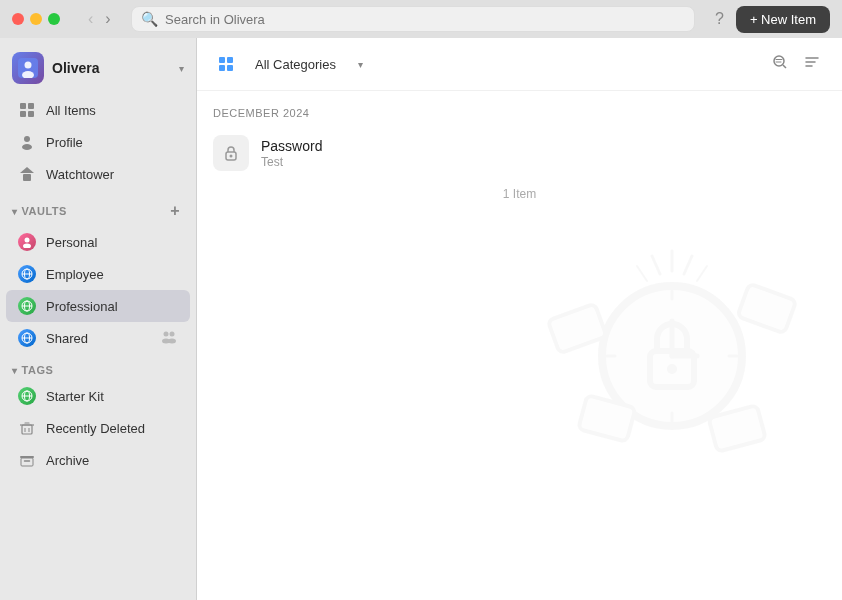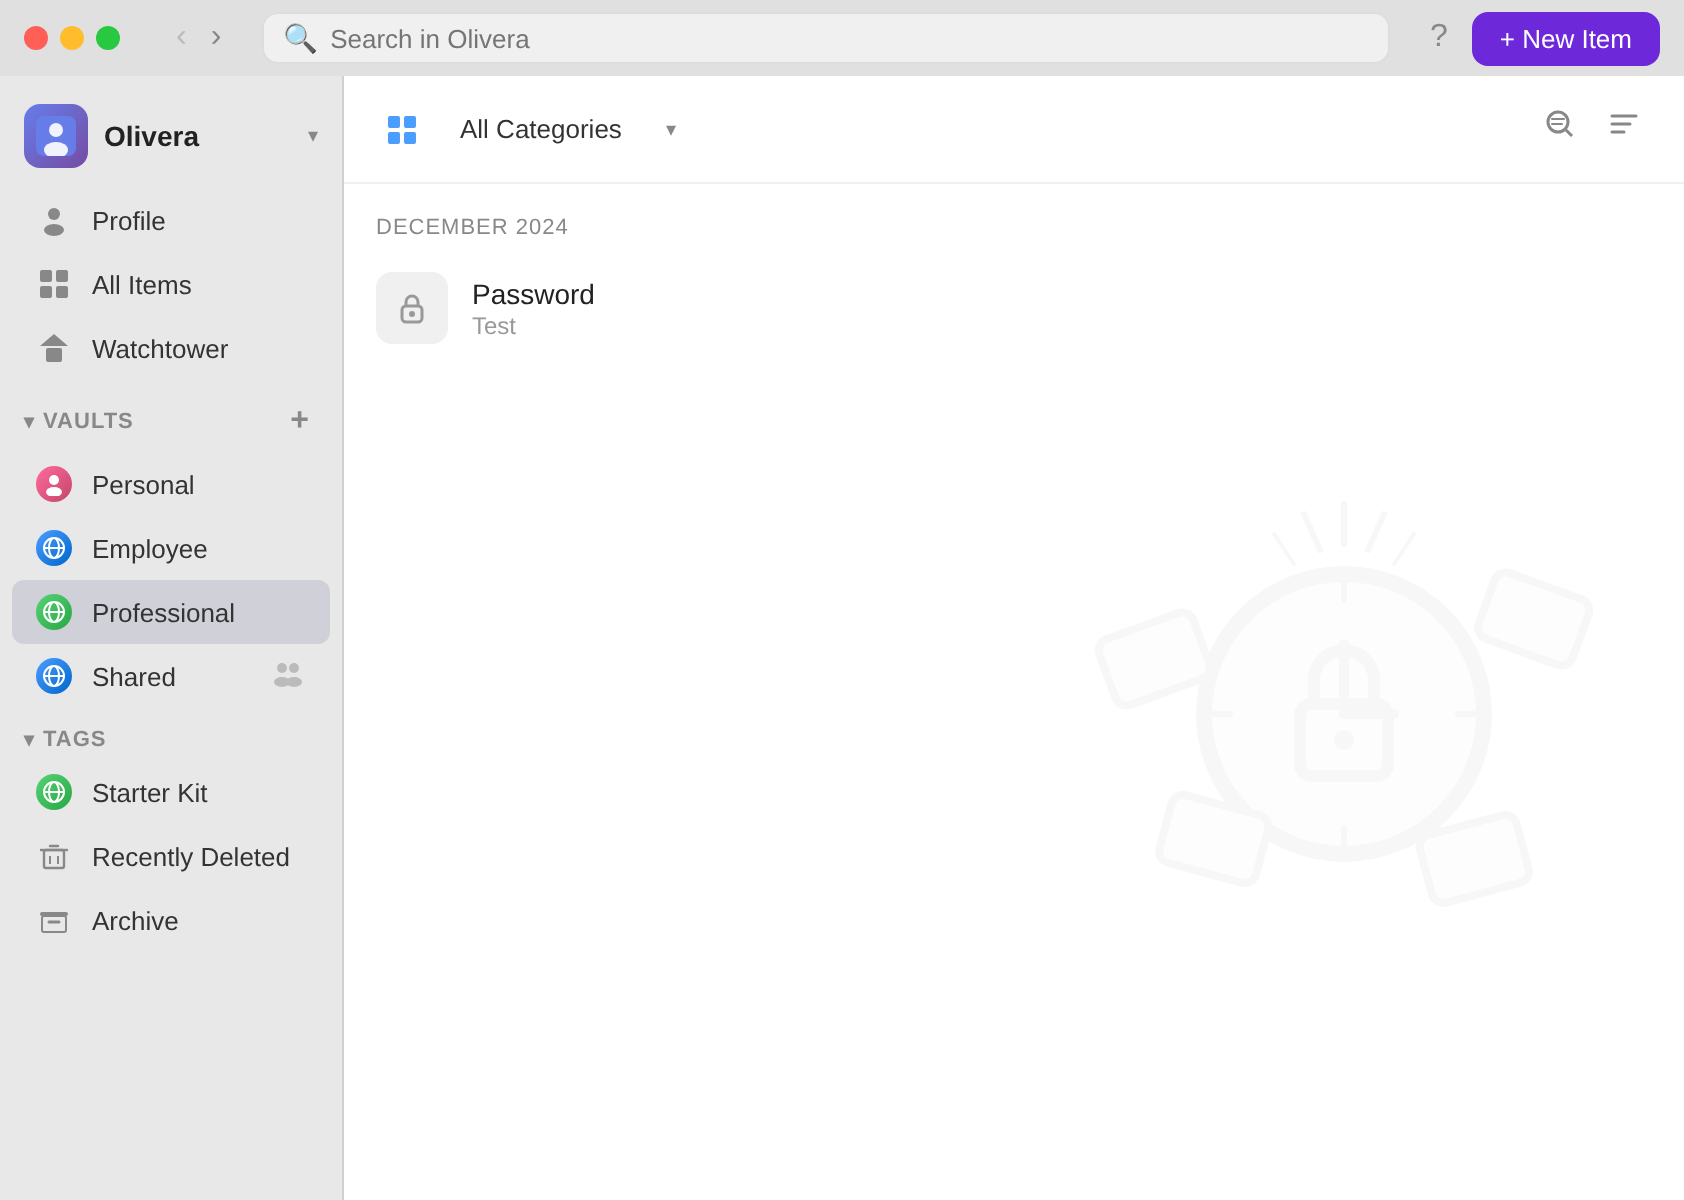--- a/index.html
+++ b/index.html
@@ -77,21 +77,21 @@
     .help-btn {
       background: none;
       border: none;
       cursor: pointer;
       color: #888;
       font-size: 16px;
       padding: 4px;
       border-radius: 50%;
     }
     .new-item-btn {
-      background: #6d28d9;
+      background: #404040;
       color: white;
       border: none;
       border-radius: 8px;
       padding: 6px 14px;
       font-size: 13px;
       font-weight: 500;
       cursor: pointer;
       display: flex;
       align-items: center;
       gap: 4px;
@@ -99,21 +99,21 @@
 
     
     .main-layout {
       display: flex;
       flex: 1;
       overflow: hidden;
     }
 
     
     .sidebar {
-      width: 172px;
+      width: 197px;
       background: #e8e8e8;
       display: flex;
       flex-direction: column;
       padding: 8px 0;
       overflow-y: auto;
       flex-shrink: 0;
       border-right: 1px solid #d0d0d0;
     }
 
     .sidebar-user {
@@ -433,37 +433,37 @@
           </defs>
         </svg>
       </div>
       <span class="user-name">Olivera</span>
       <span class="chevron-down">▾</span>
     </div>
 
     <div class="sidebar-item">
       <div class="sidebar-icon">
         <svg width="16" height="16" viewBox="0 0 16 16" fill="#888">
-          <circle cx="8" cy="5" r="3"></circle>
-          <ellipse cx="8" cy="13" rx="5" ry="3"></ellipse>
-        </svg>
-      </div>
-      <span>Profile</span>
-    </div>
-
-    <div class="sidebar-item">
-      <div class="sidebar-icon">
-        <svg width="16" height="16" viewBox="0 0 16 16" fill="#888">
           <rect x="1" y="1" width="6" height="6" rx="1"></rect>
           <rect x="9" y="1" width="6" height="6" rx="1"></rect>
           <rect x="1" y="9" width="6" height="6" rx="1"></rect>
           <rect x="9" y="9" width="6" height="6" rx="1"></rect>
         </svg>
       </div>
       <span>All Items</span>
+    </div>
+
+    <div class="sidebar-item">
+      <div class="sidebar-icon">
+        <svg width="16" height="16" viewBox="0 0 16 16" fill="#888">
+          <circle cx="8" cy="5" r="3"></circle>
+          <ellipse cx="8" cy="13" rx="5" ry="3"></ellipse>
+        </svg>
+      </div>
+      <span>Profile</span>
     </div>
 
 
     <div class="sidebar-item">
       <div class="sidebar-icon">
         <svg width="16" height="16" viewBox="0 0 16 16" fill="#888">
           <rect x="4" y="8" width="8" height="7" rx="1"></rect>
           <polygon points="8,1 1,7 15,7"></polygon>
           <rect x="6" y="10" width="4" height="5"></rect>
         </svg>
@@ -616,20 +616,21 @@
             <path d="M7 9V7a3 3 0 016 0v2" fill="none" stroke="#999" stroke-width="1.5"></path>
             <circle cx="10" cy="13" r="1.5" fill="#999"></circle>
           </svg>
         </div>
         <div class="item-info">
           <div class="item-name">Password</div>
           <div class="item-sub">Test</div>
         </div>
       </div>
 
+      <div class="item-count">1 Item</div>
 
       <div class="illustration-container">
         <svg viewBox="0 0 300 300" fill="none" xmlns="http://www.w3.org/2000/svg">
 
           <circle cx="150" cy="165" r="70" stroke="#ccc" stroke-width="8" fill="#f5f5f5"></circle>
 
           <rect x="128" y="160" width="44" height="36" rx="6" fill="none" stroke="#ccc" stroke-width="6"></rect>
           <path d="M135 160V148a15 15 0 0130 0v12" fill="none" stroke="#ccc" stroke-width="6"></path>
           <circle cx="150" cy="178" r="5" fill="#ccc"></circle>
 

